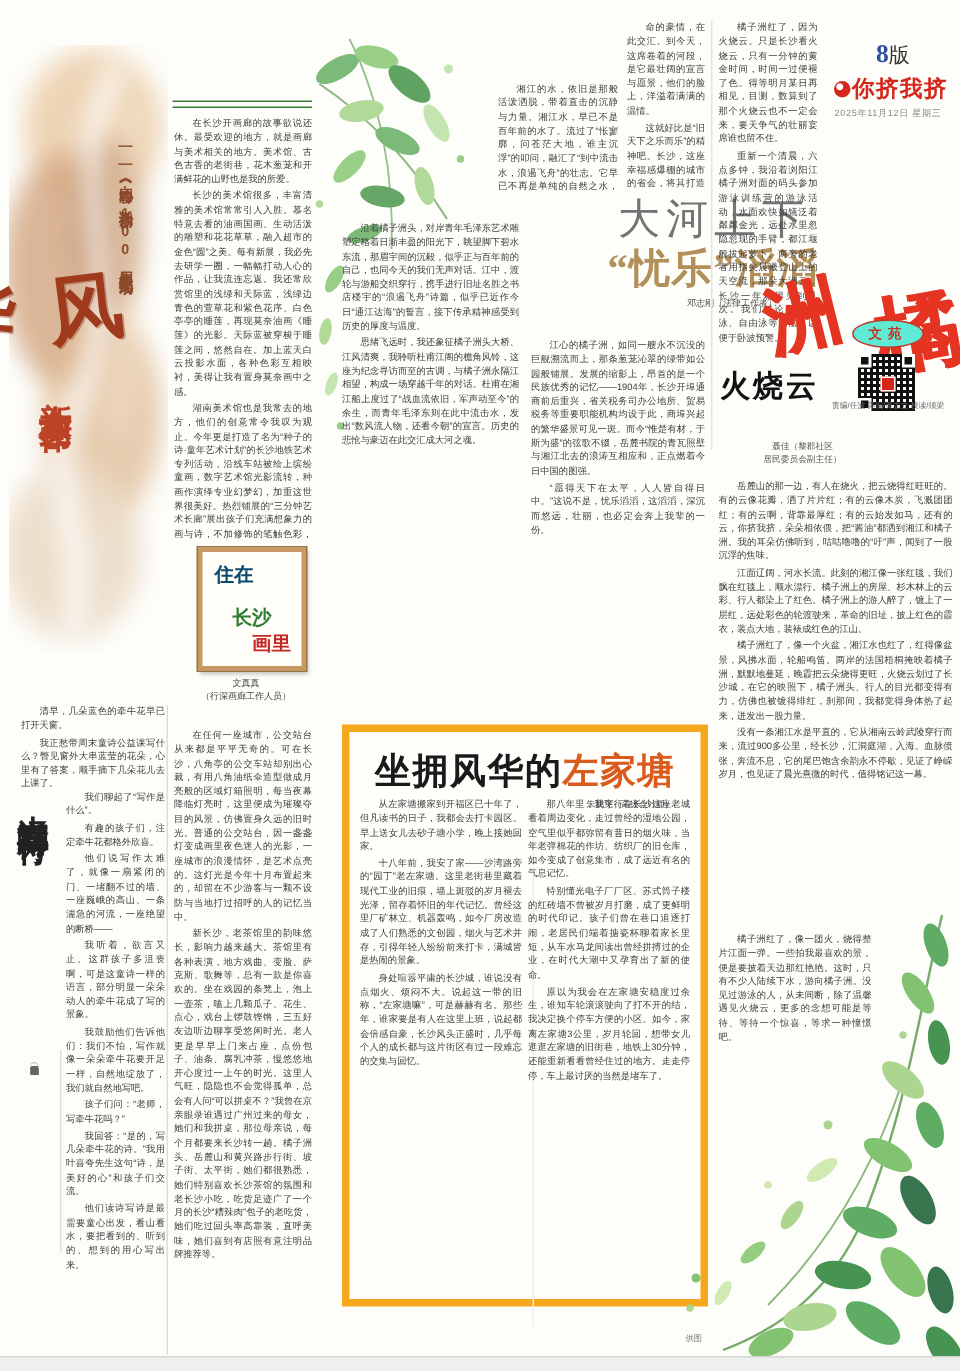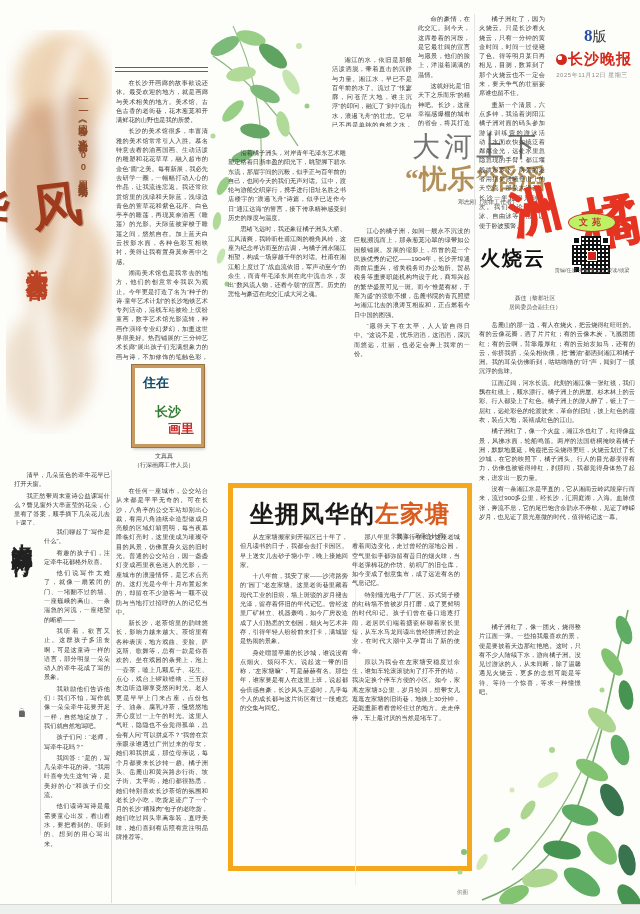--- a/index.html
+++ b/index.html
@@ -57,21 +57,21 @@
   .logo .emb{display:inline-block;width:11px;height:11px;border-radius:50%;
     background:radial-gradient(circle at 35% 35%, #fff 0 2px, #d4281c 2.6px);vertical-align:-1px;margin-right:1px;}
   .dateline{left:545px;top:71px;width:94px;text-align:center;font-size:6px;color:#8a8a8a;letter-spacing:.5px;}
   .sec-callig{left:556px;top:86px;width:80px;height:126px;color:#e53422;
     font-family:"Liberation Serif",serif;font-weight:bold;}
   .sec-callig span{display:block;text-align:center;text-shadow:1.2px .6px 0 #e53422;}
   .s1{font-size:56px;transform:rotate(-10deg);}
   .s2{font-size:50px;transform:rotate(-14deg) translate(-6px,-4px);}
   .seal{left:568px;top:213px;width:46px;height:17px;border:1.2px solid #c0392b;border-radius:50%;
     color:#c0392b;font-size:9px;font-weight:bold;text-align:center;line-height:17px;letter-spacing:4px;
-    background:#bef264;}
+    background:#5eead4;}
   .qr{left:572px;top:236px;width:38px;height:38px;position:absolute;
     background:
       repeating-linear-gradient(0deg,#111 0 2px,transparent 2px 4px),
       repeating-linear-gradient(90deg,#111 0 2px,#fff 2px 4px);}
   .qr .corner{position:absolute;width:9px;height:9px;background:#111;box-shadow:inset 0 0 0 2px #fff,inset 0 0 0 4px #111;}
   .qr .c-tl{left:0;top:0;} .qr .c-tr{right:0;top:0;} .qr .c-bl{left:0;bottom:0;}
   .qr .center{position:absolute;left:15px;top:15px;width:8px;height:8px;background:#d4281c;border:1px solid #fff;}
   .credits{left:544px;top:267px;width:96px;font-size:5.2px;color:#666;text-align:center;white-space:nowrap;}
   
   .sun-head{left:480px;top:247px;width:110px;font-family:"Liberation Serif",serif;
@@ -216,21 +216,21 @@
   <div class="abs rule-v" style="left:474px;top:14px;height:286px;background:#e4e4e4;"></div>
   <div class="abs body-text" style="left:479px;top:14px;width:66px;height:230px;">
       <p>橘子洲红了，因为火烧云。只是长沙看火烧云，只有一分钟的黄金时间，时间一过便褪了色。得等明月某日再相见，目测，数算到了那个火烧云也不一定会来，要天争气的壮丽宴席谁也留不住。</p>
       <p>重新一个清晨，六点多钟，我沿着浏阳江橘子洲对面的码头参加游泳训练营的游泳活动，水面欢快如镜泛着粼粼金光，远处水里忽隐忽现的手臂，都江堰般拔起萝卜。两旁的老者用指尖晨曦登山上的天空流，那朵大洲云，长沙一年难得见到几次。我们讨论怎样蛙泳、自由泳等泳法，以便于卧波预警。</p>
     </div>
 
   <div class="abs edition">
     <b>8</b><span>版</span>
   </div>
   <div class="abs logo">
-    <span class="emb"></span><span>长沙晚报</span>
+    <span class="emb"></span><span>你挤我挤</span>
   </div>
   <div class="abs dateline">2025年11月12日  星期三</div>
 
   <div class="abs sec-callig vtext">
     <span class="s1">橘</span>
     <span class="s2">洲</span>
   </div>
   <div class="abs seal">文苑</div>
   <div class="qr">
     <div class="corner c-tl"></div>

